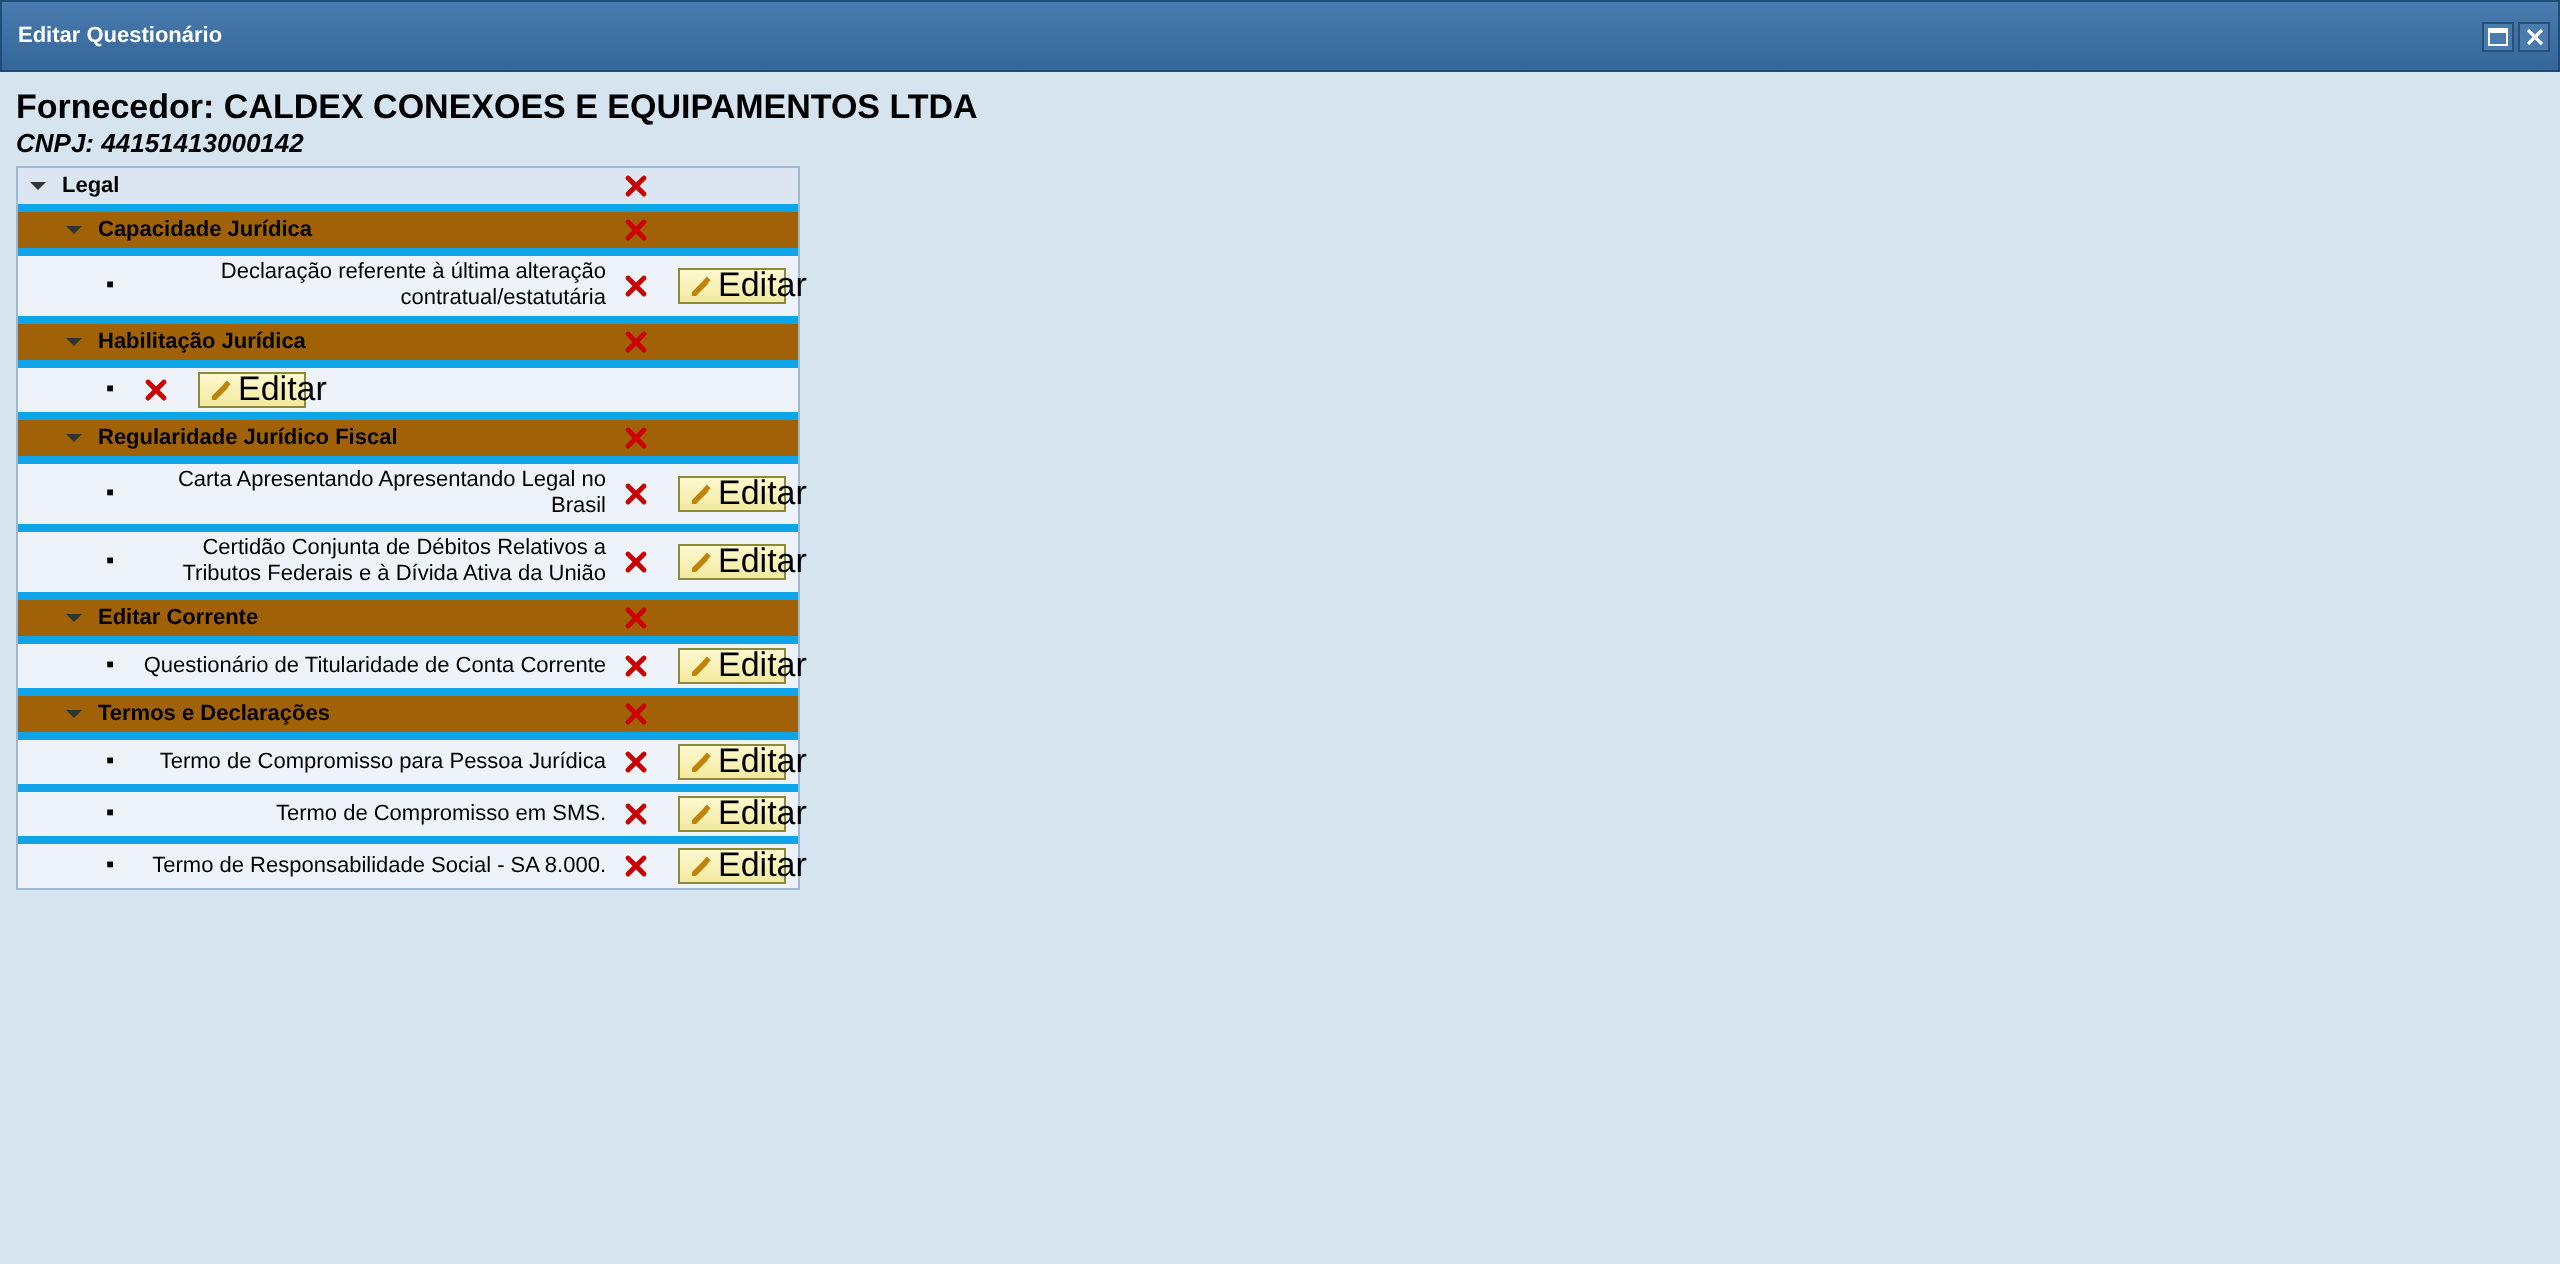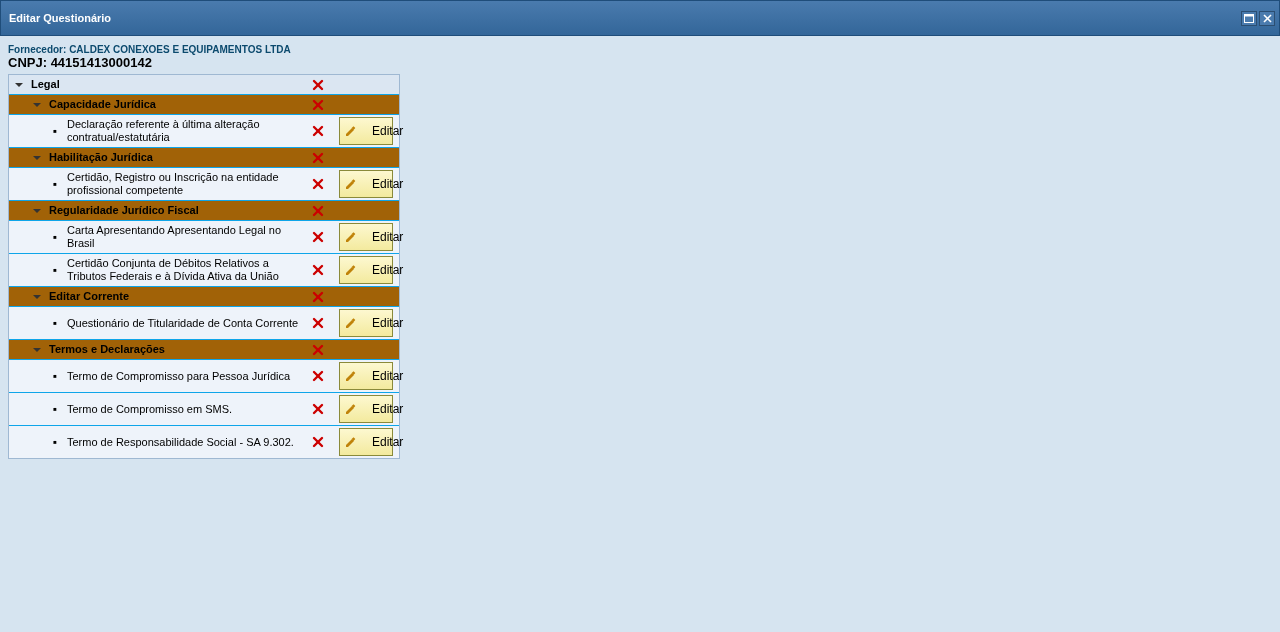--- a/index.html
+++ b/index.html
@@ -33,56 +33,57 @@
     justify-content: center;
     color: #fff;
     cursor: pointer;
   }
   .winbtn svg { display: block; }
   .content {
     padding: 8px;
   }
   .header-line {
     font-weight: bold;
-    font-size: 10px;
-    color: #0c4a6e;
+    font-size: 17px;
+    color: #000000;
   }
   .header-sub {
     font-weight: bold;
     font-size: 13px;
     color: #000;
     margin-bottom: 4px;
+    font-style: italic;
   }
   .tree {
     width: 392px;
     border: 1px solid #9fb8d2;
     background: #eef3fa;
   }
   .row {
     display: flex;
     align-items: center;
-    border-bottom: 1px solid #0ea5e9;
+    border-bottom: 4px solid #0ea5e9;
     min-height: 20px;
     padding: 2px 6px 2px 4px;
   }
   .row:last-child { border-bottom: none; }
   .row.section {
     background: #dbe6f2;
     font-weight: bold;
   }
   .row.subsection {
     background: #a16207;
     font-weight: bold;
   }
   .row.item {
     background: #eef3fa;
   }
   .indent-0 { padding-left: 4px; }
   .indent-1 { padding-left: 22px; }
-  .indent-2 { padding-left: 40px; }
+  .indent-2 { padding-left: 40px; text-align: right; }
   .toggle {
     width: 12px;
     height: 12px;
     display: inline-flex;
     align-items: center;
     justify-content: center;
     margin-right: 6px;
     flex-shrink: 0;
   }
   .toggle svg { display:block; }
@@ -107,30 +108,30 @@
     display: inline-flex;
     align-items: center;
     justify-content: center;
     margin-left: 4px;
     margin-right: 14px;
     flex-shrink: 0;
     cursor: pointer;
   }
   .del-icon svg { display:block; }
   .edit-btn {
-    height: 28px;
+    height: 18px;
     border: 1px solid #8a8a3a;
     background: linear-gradient(#fdf8d0,#f3ea9e);
     display: inline-flex;
     align-items: center;
     padding: 0 6px 0 4px;
-    font-size: 12px;
+    font-size: 17px;
     color: #000;
     cursor: pointer;
-    gap: 16px;
+    gap: 3px;
     flex-shrink: 0;
     width: 54px;
   }
   .edit-btn svg { display:block; }
   .edit-placeholder {
     width: 54px;
     flex-shrink: 0;
   }
 </style>
 </head>
@@ -222,21 +223,20 @@
         <span class="del-icon">
           <svg width="12" height="12">
             <line x1="2" y1="2" x2="10" y2="10" stroke="#c00" stroke-width="2.4" stroke-linecap="round"></line>
             <line x1="10" y1="2" x2="2" y2="10" stroke="#c00" stroke-width="2.4" stroke-linecap="round"></line>
           </svg>
         </span>
         <span class="edit-placeholder"></span>
       </div>
       <div class="row item indent-2">
         <span class="bullet">■</span>
-        <span class="lbl">Certidão, Registro ou Inscrição na entidade profissional competente</span>
         <span class="del-icon">
           <svg width="12" height="12">
             <line x1="2" y1="2" x2="10" y2="10" stroke="#c00" stroke-width="2.4" stroke-linecap="round"></line>
             <line x1="10" y1="2" x2="2" y2="10" stroke="#c00" stroke-width="2.4" stroke-linecap="round"></line>
           </svg>
         </span>
         <span class="edit-btn">
           <span>
             <svg width="12" height="12">
               <path d="M2 9 L2 11 L4 11 L10 5 L8 3 Z" fill="#c0830a"></path>
@@ -381,21 +381,21 @@
             <svg width="12" height="12">
               <path d="M2 9 L2 11 L4 11 L10 5 L8 3 Z" fill="#c0830a"></path>
               <rect x="8.2" y="1.8" width="2.6" height="2.6" transform="rotate(45 9.5 3.1)" fill="#c0830a"></rect>
             </svg>
           </span>
           <span>Editar</span>
         </span>
       </div>
       <div class="row item indent-2">
         <span class="bullet">■</span>
-        <span class="lbl">Termo de Responsabilidade Social - SA 9.302.</span>
+        <span class="lbl">Termo de Responsabilidade Social - SA 8.000.</span>
         <span class="del-icon">
           <svg width="12" height="12">
             <line x1="2" y1="2" x2="10" y2="10" stroke="#c00" stroke-width="2.4" stroke-linecap="round"></line>
             <line x1="10" y1="2" x2="2" y2="10" stroke="#c00" stroke-width="2.4" stroke-linecap="round"></line>
           </svg>
         </span>
         <span class="edit-btn">
           <span>
             <svg width="12" height="12">
               <path d="M2 9 L2 11 L4 11 L10 5 L8 3 Z" fill="#c0830a"></path>

